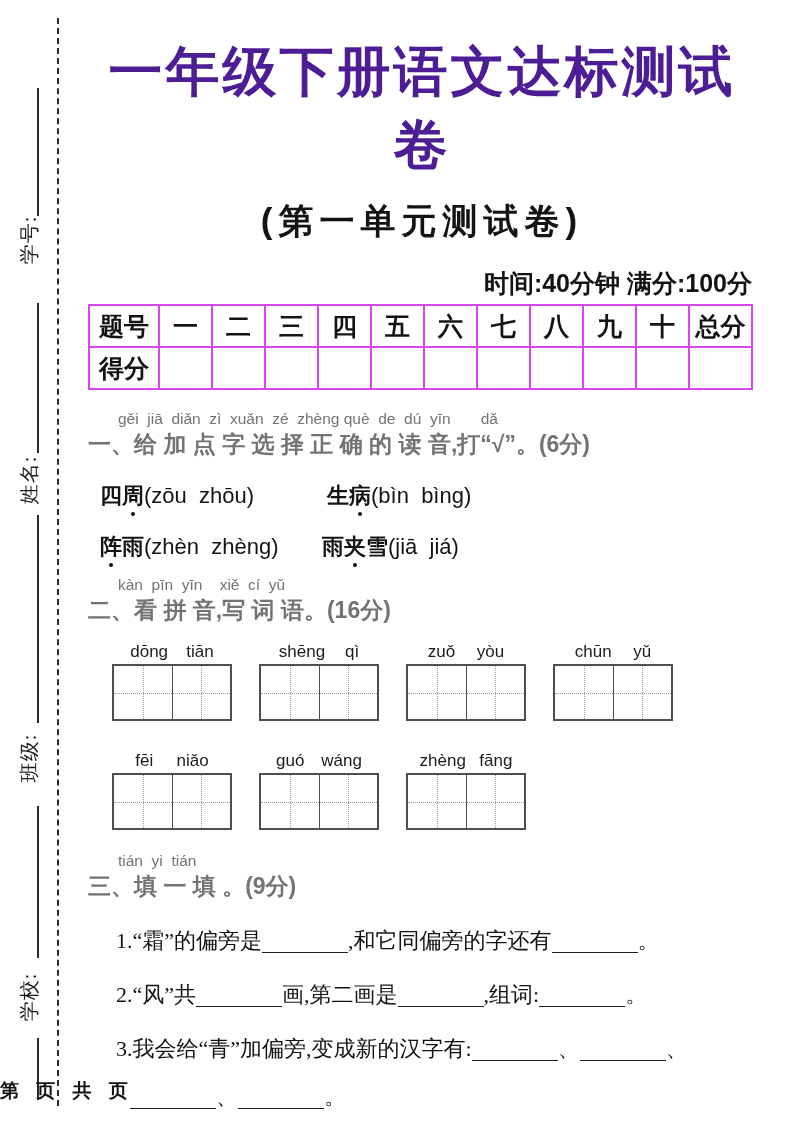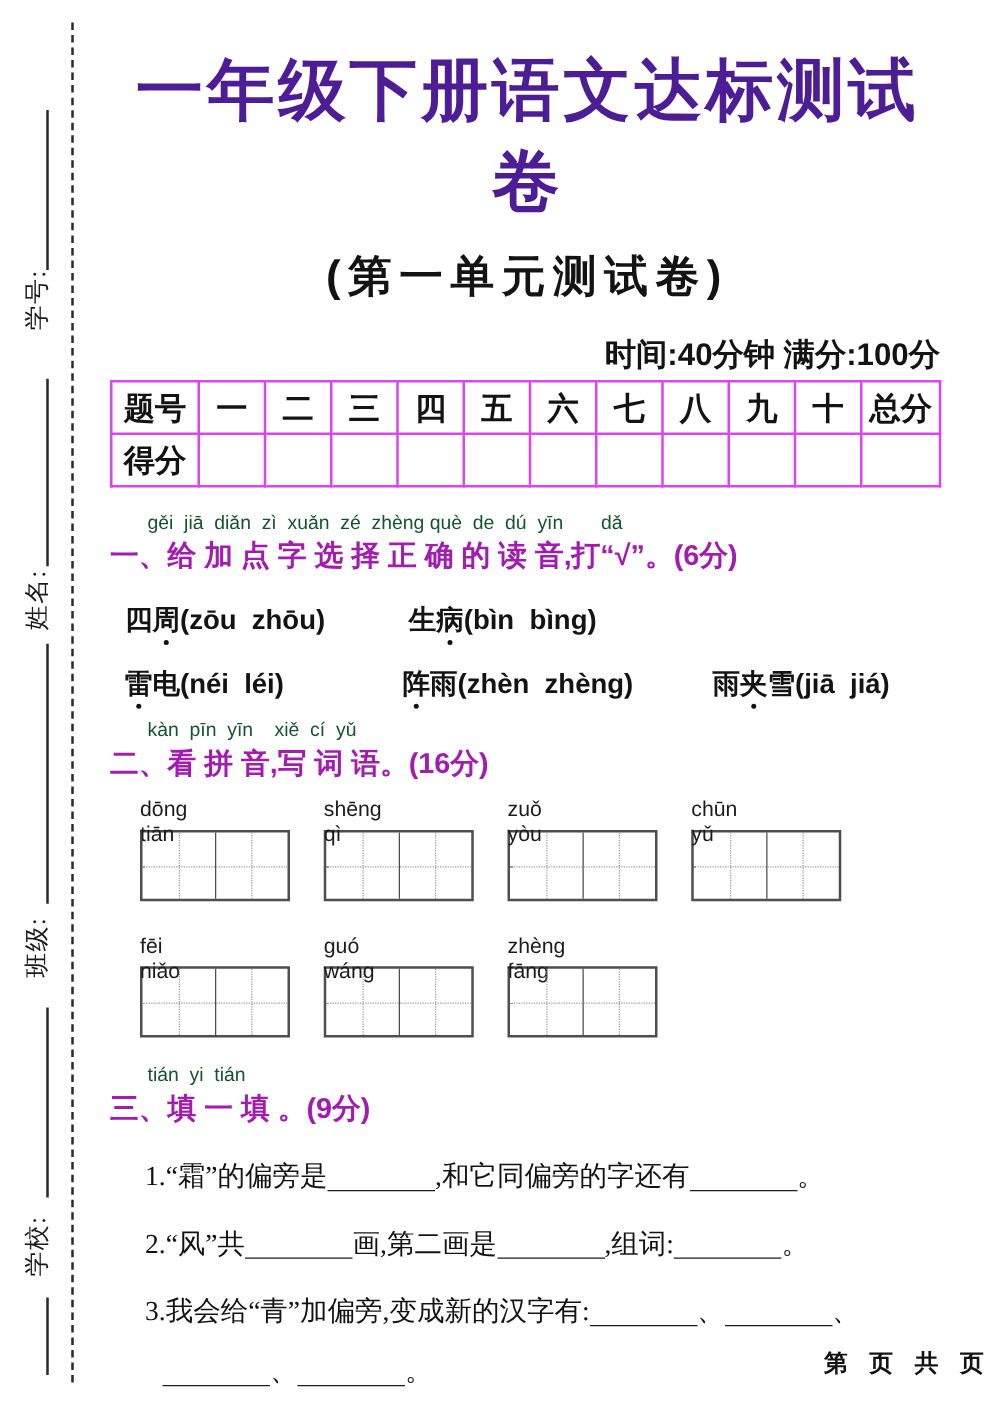--- a/index.html
+++ b/index.html
@@ -32,60 +32,60 @@
   .meta { margin-top:22px; text-align:right; font-size:25px; font-weight:700;
           padding-right:4px; font-family:"Liberation Sans", sans-serif; }
 
   table.score { margin-top:4px; border-collapse:collapse; width:663px;
                 table-layout:fixed; }
   table.score td { border:2px solid #d946ef; height:42px; text-align:center;
                    font-size:25px; font-weight:700; font-family:"Liberation Serif", serif; }
   table.score col.c-first { width:70px; } table.score col.c-last { width:63px; }
   table.score col.c-num { width:53px; }
 
-  .pinyin-line { font-size:15.5px; white-space:pre; color:#14532d;
+  .pinyin-line { font-size:15.5px; white-space:pre; color:#737373;
                  font-family:"Liberation Sans", sans-serif; padding-left:30px; }
   .q-title { font-size:23px; font-weight:700; white-space:pre; margin-top:1px;
-             font-family:"Liberation Sans", sans-serif; color:#a21caf; }
+             font-family:"Liberation Sans", sans-serif; color:#737373; }
 
   
   .qi-row { display:flex; padding-left:12px; font-size:22px; margin-top:21px;
             white-space:pre; }
   .qi-item { display:block; }
   .row-a .qi-item:nth-child(1){ width:227px; } .row-a .qi-item:nth-child(2){ width:210px; }
   .row-b .qi-item:nth-child(1){ width:222px; } .row-b .qi-item:nth-child(2){ width:248px; }
   .hz { font-weight:600; }
   .dotchar { position:relative; }
   .dotchar::after { content:""; position:absolute; left:50%; bottom:-8px; width:4px;
                     height:4px; border-radius:50%; background:#111;
                     transform:translateX(-50%); }
-  .choices { font-family:"Liberation Sans", sans-serif; font-weight:700; }
+  .choices { font-family:"Liberation Sans", sans-serif; font-weight:400; }
 
   
   .grid-row { display:flex; padding-left:24px; gap:27px; margin-top:12px; }
   .grid-row.second { margin-top:26px; }
   .word-block { width:120px; }
-  .pin { display:flex; justify-content:space-evenly; 
+  .pin { display:flex; justify-content:space-evenly; align-items:flex-end;
          font-size:17px; height:24px; margin-bottom:2px;
-         font-family:"Liberation Sans", sans-serif; color:#1c1c1c;flex-direction:column; }
+         font-family:"Liberation Sans", sans-serif; color:#1c1c1c; }
   .tian-box { height:57px; border:2px solid #4e4e4e; display:flex; background:#fff; }
   .tian-cell { flex:1; position:relative; }
   .tian-cell + .tian-cell { border-left:1.5px solid #4e4e4e; }
   .tian-cell::before { content:""; position:absolute; top:0; bottom:0; left:50%;
                        border-left:1.5px dotted #9b9b9b; }
   .tian-cell::after { content:""; position:absolute; left:0; right:0; top:50%;
                       border-top:1.5px dotted #9b9b9b; }
 
   
   .sub-item { padding-left:28px; font-size:22px; margin-top:24px; white-space:pre; }
   .sub-item.cont { padding-left:42px; margin-top:18px; }
   .blank { display:inline-block; width:86px; height:22px; vertical-align:-5px;
            border-bottom:1.5px solid #1d1d1d; }
 
-  .footer { position:absolute; left:0; right:0; bottom:18px; text-align:right;
+  .footer { position:absolute; left:0; right:0; bottom:18px; text-align:left;
             font-size:19px; letter-spacing:6px; font-weight:600;
             font-family:"Liberation Sans", sans-serif; }
   .mt-sec { margin-top:20px; }
 </style>
 </head>
 <body>
 
 <div class="cut-line"></div>
 <div class="margin-blank seg1"></div>
 <div class="margin-blank seg2"></div>
@@ -151,21 +151,20 @@
     </table>
 
   <div class="mt-sec">
     <div class="pinyin-line">gěi  jiā  diǎn  zì  xuǎn  zé  zhèng què  de  dú  yīn       dǎ</div>
     <div class="q-title">一、给 加 点 字 选 择 正 确 的 读 音,打“√”。(6分)</div>
     <div class="qi-row row-a">
       <span class="qi-item"><span class="hz">四</span><span class="hz dotchar">周</span><span class="hz"></span><span class="choices">(zōu  zhōu)</span></span>
       <span class="qi-item"><span class="hz">生</span><span class="hz dotchar">病</span><span class="hz"></span><span class="choices">(bìn  bìng)</span></span>
     </div>
     <div class="qi-row row-b">
-      <span class="qi-item"><span class="hz"></span><span class="hz dotchar">雷</span><span class="hz">电</span><span class="choices">(néi  léi)</span></span>
       <span class="qi-item"><span class="hz"></span><span class="hz dotchar">阵</span><span class="hz">雨</span><span class="choices">(zhèn  zhèng)</span></span>
       <span class="qi-item"><span class="hz">雨</span><span class="hz dotchar">夹</span><span class="hz">雪</span><span class="choices">(jiā  jiá)</span></span>
     </div>
   </div>
 
   <div style="margin-top:14px">
     <div class="pinyin-line">kàn  pīn  yīn    xiě  cí  yǔ</div>
     <div class="q-title">二、看 拼 音,写 词 语。(16分)</div>
 
     <div class="grid-row">

